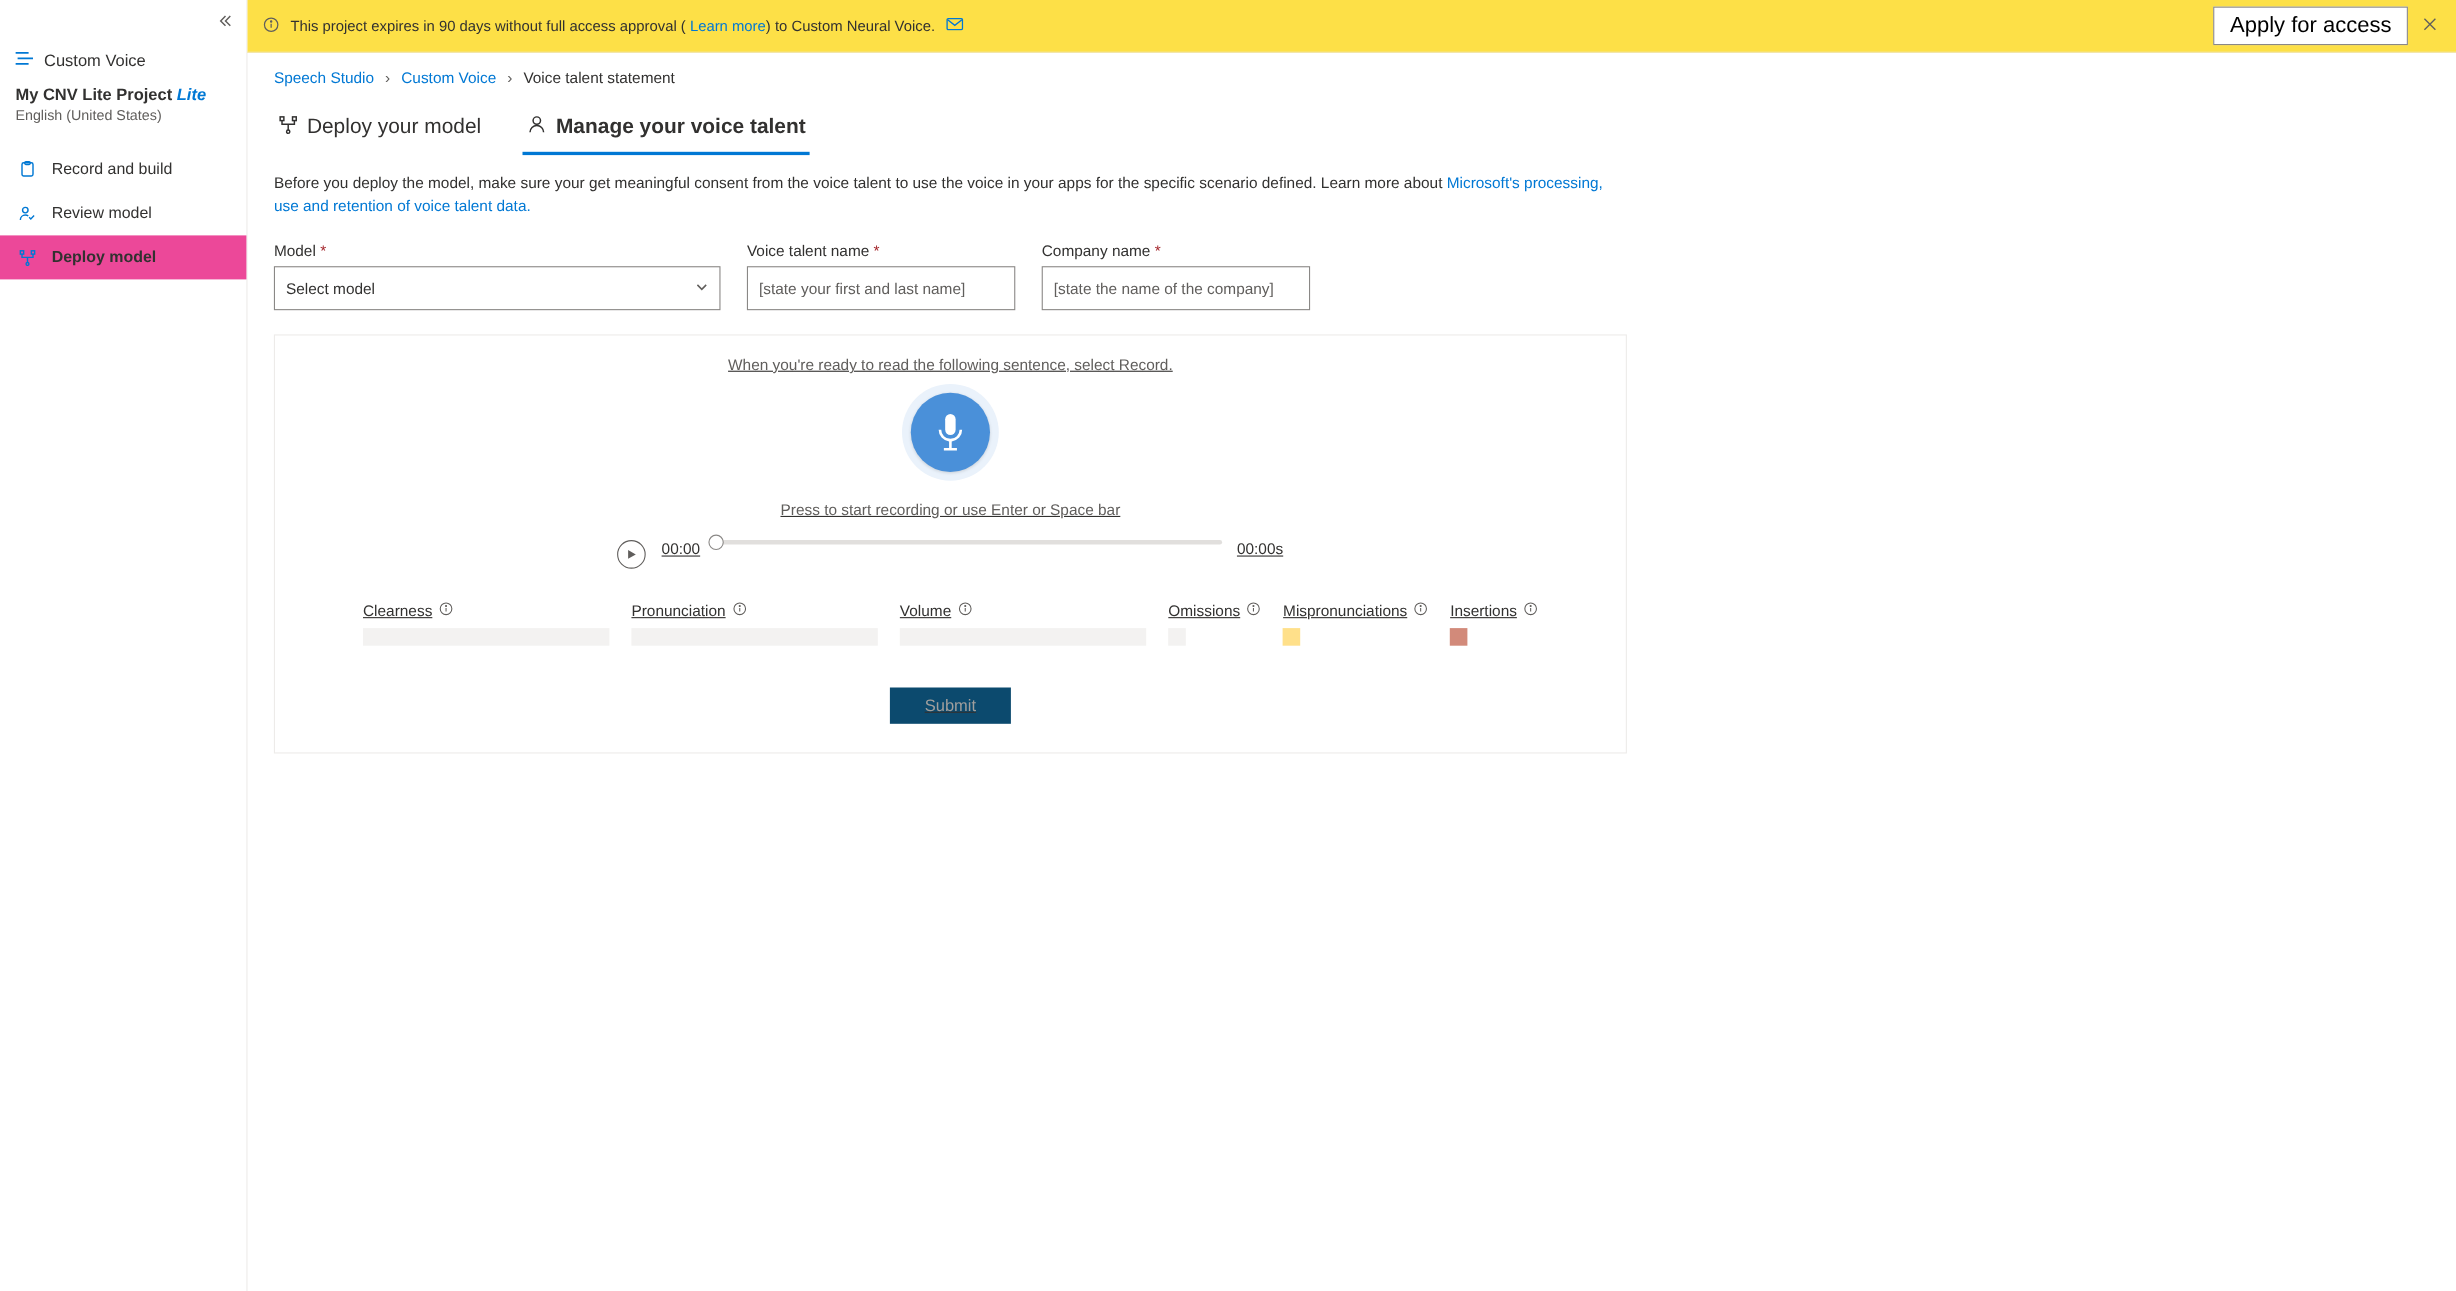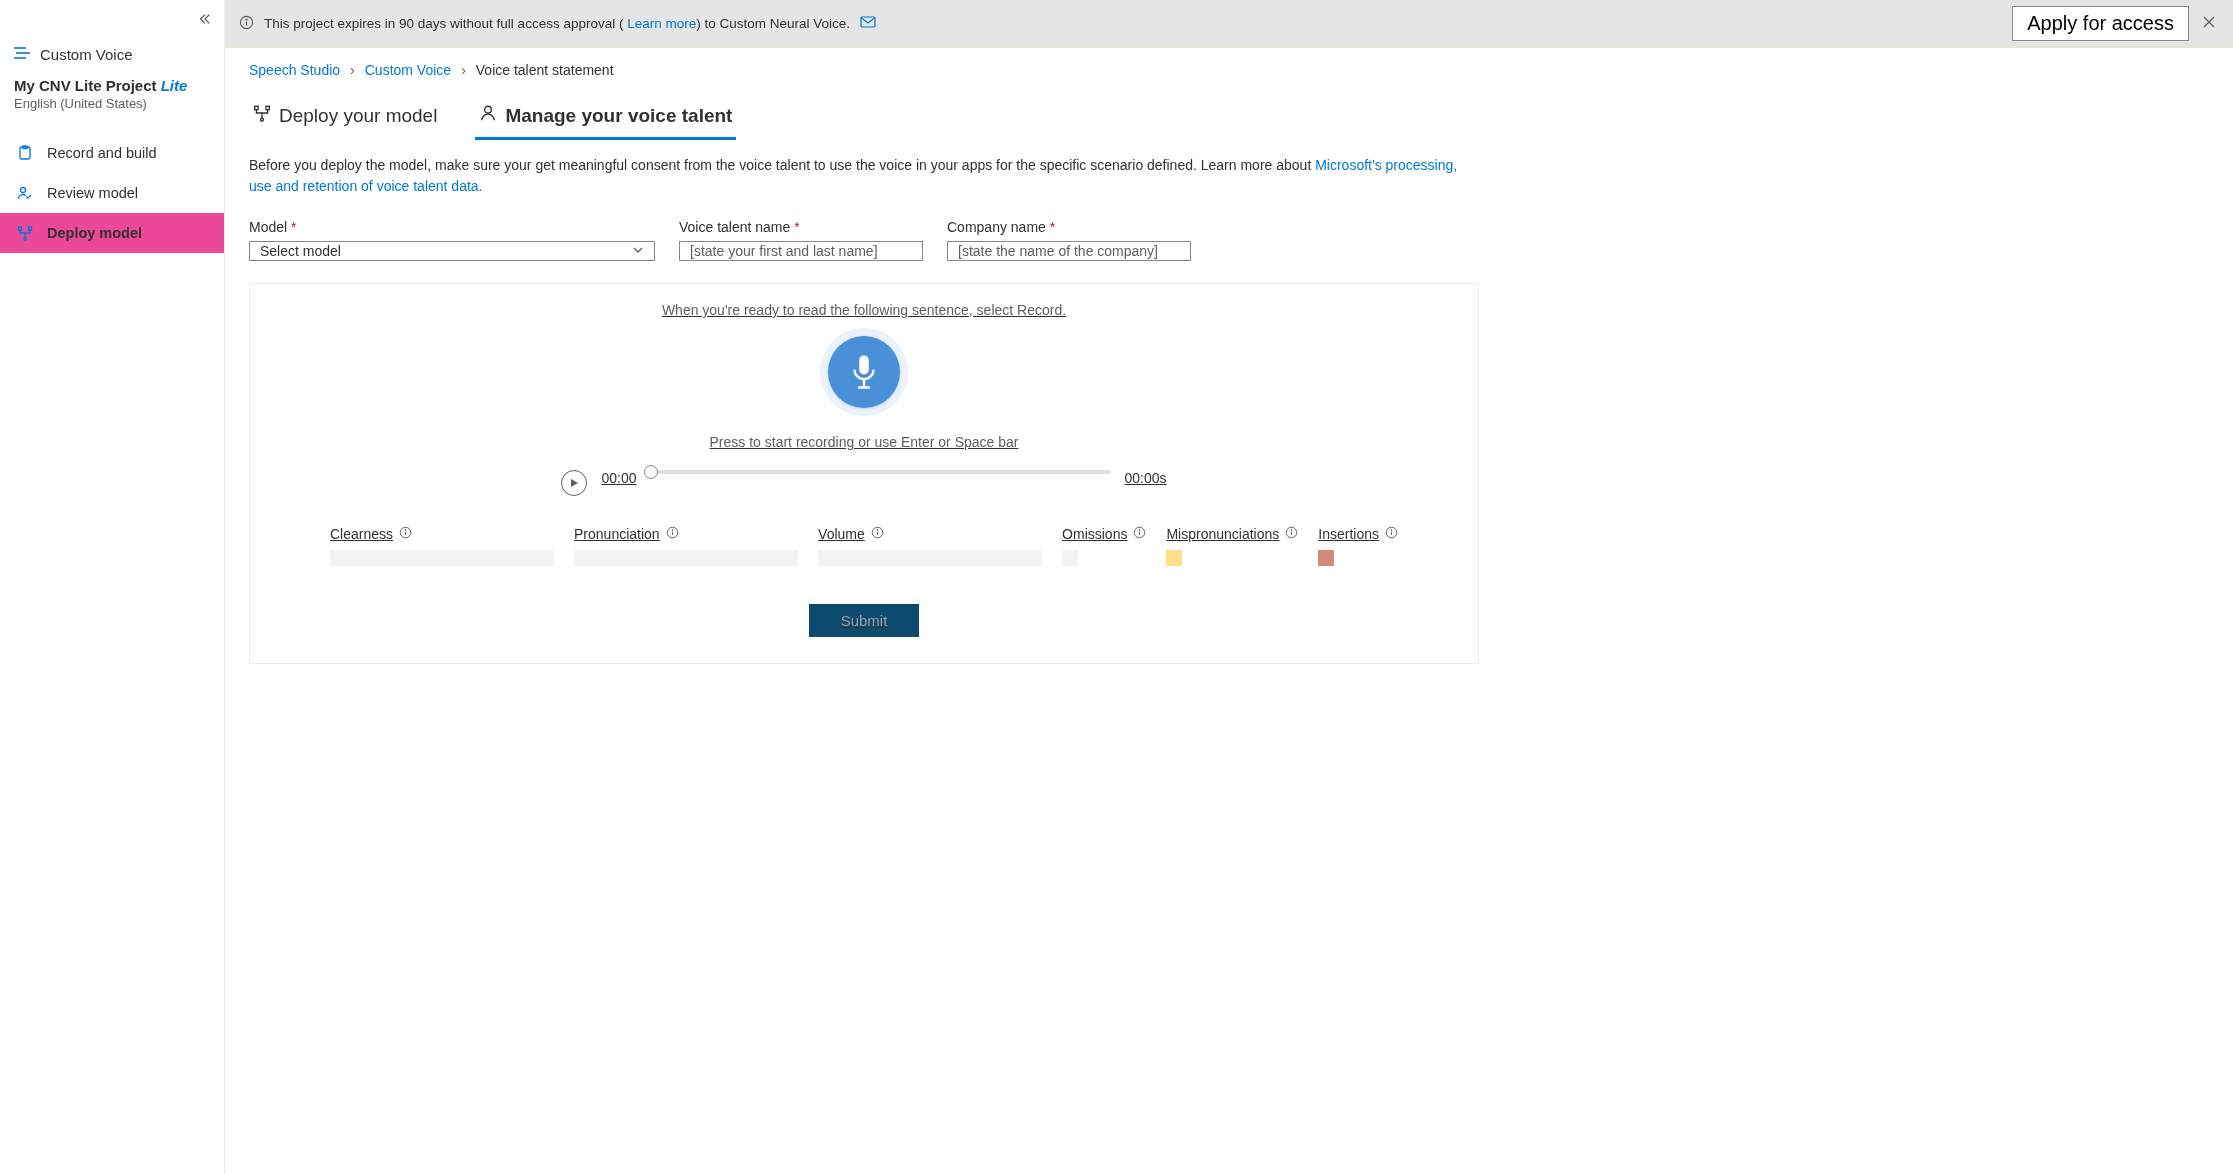--- a/index.html
+++ b/index.html
@@ -12,41 +12,41 @@
   .side-head .icn { color:#0078d4; }
   .proj { padding:10px 14px 0; }
   .proj-name { font-weight:600; font-size:15px; }
   .lite { color:#0078d4; font-style:italic; font-weight:600; }
   .proj-lang { color:#605e5c; font-size:13px; padding-top:2px; }
   .nav { margin-top:22px; }
   .nav-item { display:flex; align-items:center; gap:12px; padding:12px 14px; font-size:14.5px; cursor:pointer; border-left:3px solid transparent; }
   .nav-item .icn { width:18px; color:#0078d4; display:flex; }
   .nav-item.active { background:#ec4899; font-weight:700; border-left:3px solid transparent; }
   .main { flex:1; display:flex; flex-direction:column; min-width:0; }
-  .banner { background:#e5e5e5; border-bottom:1px solid #f0e6b8; display:flex; align-items:center; gap:10px; padding:6px 14px; font-size:13.5px; color:#323130; }
+  .banner { background:#fde047; border-bottom:1px solid #f0e6b8; display:flex; align-items:center; gap:10px; padding:6px 14px; font-size:13.5px; color:#323130; }
   .banner .info-icn { color:#605e5c; }
   .banner .link { color:#0078d4; cursor:pointer; }
   .banner .spacer { flex:1; }
   .apply-btn { background:#fff; border:1px solid #8a8886; padding:5px 14px; font-size:20px; cursor:pointer; }
   .dismiss { color:#605e5c; cursor:pointer; padding:4px; }
   .content { padding:10px 24px 24px; }
   .crumbs { display:flex; align-items:flex-start; gap:10px; font-size:14px; padding:4px 0 12px; }
   .crumbs a { color:#0078d4; text-decoration:none; cursor:pointer; }
   .crumbs .sep { color:#605e5c; }
   .crumbs .cur { color:#323130; }
   .tabs { display:flex; gap:34px; border-bottom:1px solid transparent; margin-top:6px; }
   .tab { display:flex; align-items:center; gap:8px; font-size:19px; padding:8px 4px 10px; color:#323130; cursor:pointer; border-bottom:3px solid transparent; }
   .tab .icn { color:#323130; }
   .tab.active { font-weight:600; border-bottom:3px solid #0078d4; }
   .desc { margin-top:14px; font-size:14px; line-height:1.5; color:#323130; max-width:1230px; }
   .desc .link { color:#0078d4; cursor:pointer; }
   .form-row { display:flex; gap:24px; margin-top:22px; }
   .field label { display:block; font-size:14px; margin-bottom:6px; }
   .req { color:#a4262c; }
-  .select, .tinput { height:20px; border:1px solid #8a8886; background:#fff; padding:0 10px; font-size:14px; color:#323130; }
+  .select, .tinput { height:40px; border:1px solid #8a8886; background:#fff; padding:0 10px; font-size:14px; color:#323130; }
   .select { width:406px; display:flex; align-items:center; justify-content:space-between; cursor:pointer; }
   .select .ph { color:#323130; }
   .select .chev { color:#605e5c; }
   .tinput { width:244px; }
   .tinput::placeholder { color:#605e5c; }
   .panel { margin-top:22px; border:1px solid #edebe9; padding:18px 60px 26px; max-width:1230px;text-decoration:underline; }
   .panel .hint { text-align:center; color:#605e5c; font-size:14px; }
   .statement { text-align:center; font-size:25px; line-height:1.45; font-weight:600; color:#323130; margin:16px auto 10px; max-width:760px; }
   .rec-wrap { display:flex; flex-direction:column; align-items:center; margin-top:10px; }
   .rec-outer { width:88px; height:88px; border-radius:50%; background:#eaf2fb; display:flex; align-items:center; justify-content:center; }

